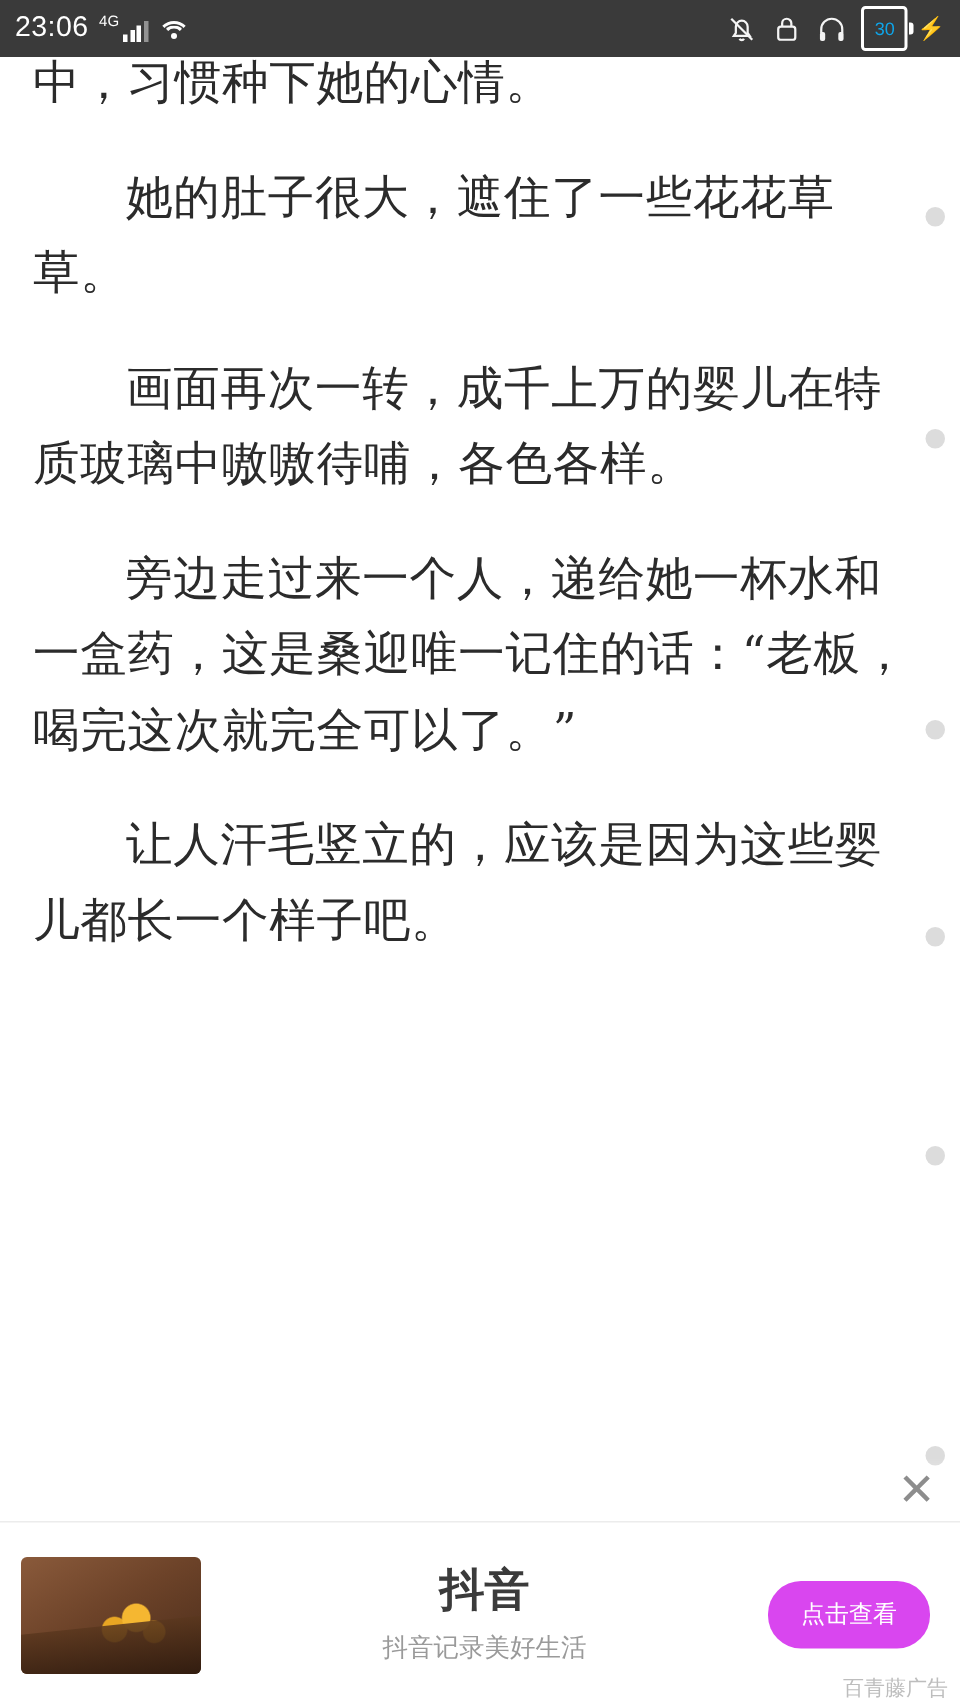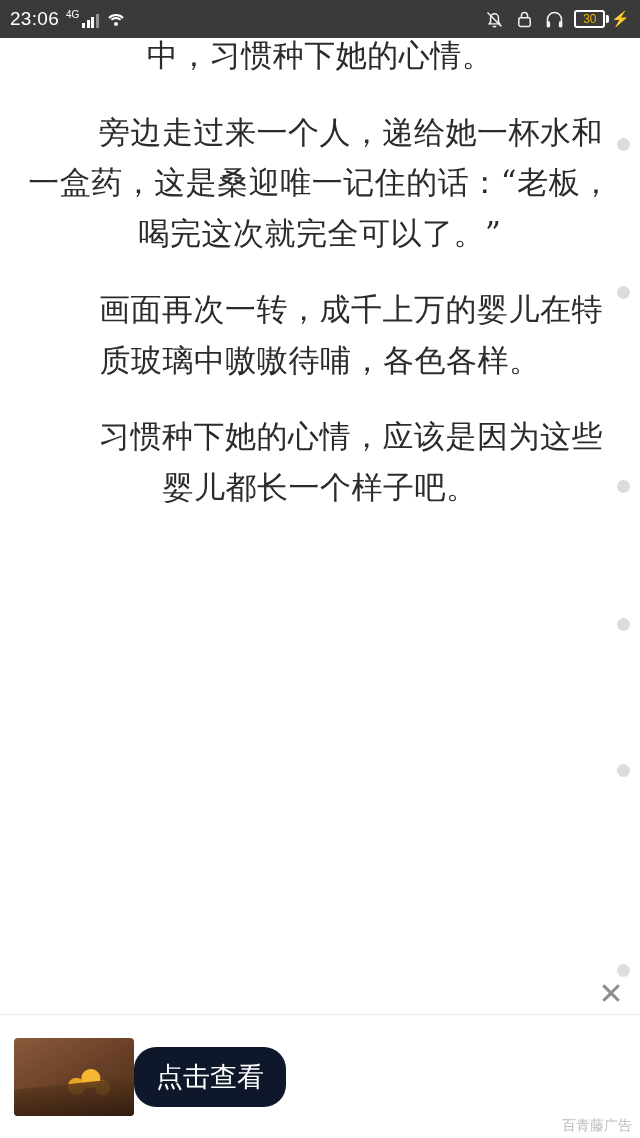--- a/index.html
+++ b/index.html
@@ -99,25 +99,25 @@
     position: relative;
     opacity: .95;
   }
   .ic svg { display: block; }
 
   .battery {
     display: flex;
     align-items: center;
   }
   .battery .body {
-    width: 31px; height: 18px;
+    width: 31px; height: 30px;
     border: 2px solid #fff;
     border-radius: 3px;
     font-size: 12px;
-    color: #eab308;
+    color: #0ea5e9;
     display: flex;
     align-items: center;
     justify-content: center;
     box-sizing: border-box;
   }
   .battery .cap {
     width: 3px; height: 8px;
     background: #fff;
     border-radius: 0 2px 2px 0;
     margin-left: 1px;
@@ -140,21 +140,20 @@
     padding: 0 22px;
     box-sizing: border-box;
     font-family: "DejaVu Serif", "Liberation Serif", serif;
     font-size: 31px;
     line-height: 1.63;
     color: #2b2b2b;
     letter-spacing: 0.5px;
   }
   .page-text p {
     margin: 0 0 26px 0;
-    text-align: center;
   }
   .page-text p.first {
     margin-top: -8px;
   }
   .indent { text-indent: 2em; }
 
   
   .dots {
     position: absolute;
     right: 8px;
@@ -214,23 +213,23 @@
     font-weight: bold;
     line-height: 1.2;
   }
   .ad-sub {
     font-size: 17px;
     color: #9a9a9a;
     margin-top: 8px;
   }
   .ad-cta {
     flex: 0 0 auto;
-    background: #0f172a;
+    background: #d946ef;
     color: #ffffff;
-    font-size: 27px;
+    font-size: 16px;
     border-radius: 22px;
     padding: 12px 22px;
     margin-right: 6px;
     white-space: nowrap;
   }
   .ad-close {
     position: absolute;
     right: 14px;
     top: -36px;
     width: 30px; height: 30px;
@@ -305,36 +304,41 @@
       <span class="cap"></span>
       <span class="bolt">⚡</span>
     </span>
   </div>
 </div>
 
 <div class="reader">
 
   <div class="page-text">
     <p class="first">中，习惯种下她的心情。</p>
+    <p class="indent">她的肚子很大，遮住了一些花花草草。</p>
+    <p class="indent">画面再次一转，成千上万的婴儿在特质玻璃中嗷嗷待哺，各色各样。</p>
     <p class="indent">旁边走过来一个人，递给她一杯水和一盒药，这是桑迎唯一记住的话：“老板，喝完这次就完全可以了。”</p>
-    <p class="indent">画面再次一转，成千上万的婴儿在特质玻璃中嗷嗷待哺，各色各样。</p>
-    <p class="indent">习惯种下她的心情，应该是因为这些婴儿都长一个样子吧。</p>
+    <p class="indent">让人汗毛竖立的，应该是因为这些婴儿都长一个样子吧。</p>
   </div>
 
   <div class="dots">
     <i style="top:40px"></i>
     <i style="top:188px"></i>
     <i style="top:382px"></i>
     <i style="top:520px"></i>
     <i style="top:666px"></i>
     <i style="top:866px"></i>
   </div>
 
   <div class="fade"></div>
 
   <div class="ad">
     <div class="ad-close">✕</div>
     <div class="ad-thumb"></div>
+    <div class="ad-text">
+      <div class="ad-title">抖音</div>
+      <div class="ad-sub">抖音记录美好生活</div>
+    </div>
     <div class="ad-cta">点击查看</div>
     <div class="ad-tag">百青藤广告</div>
   </div>
 
 </div>
 
 </body></html>

